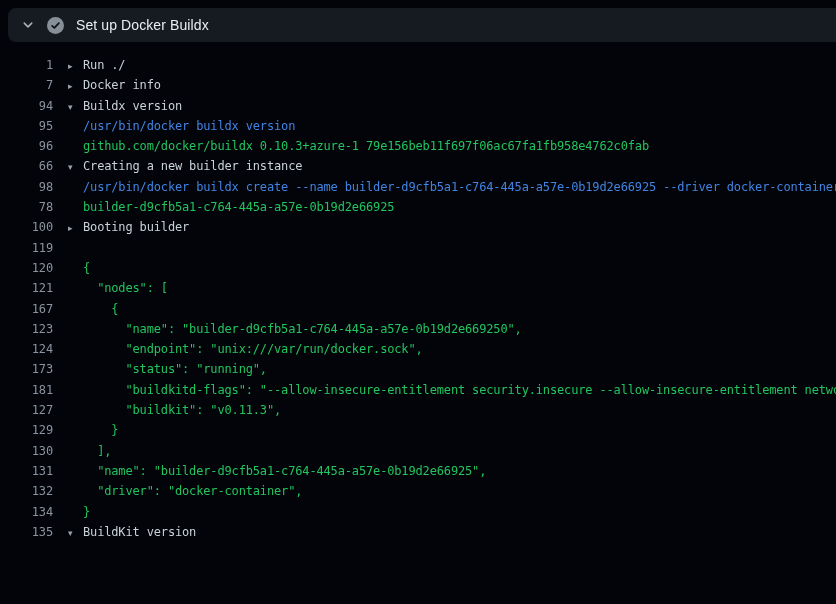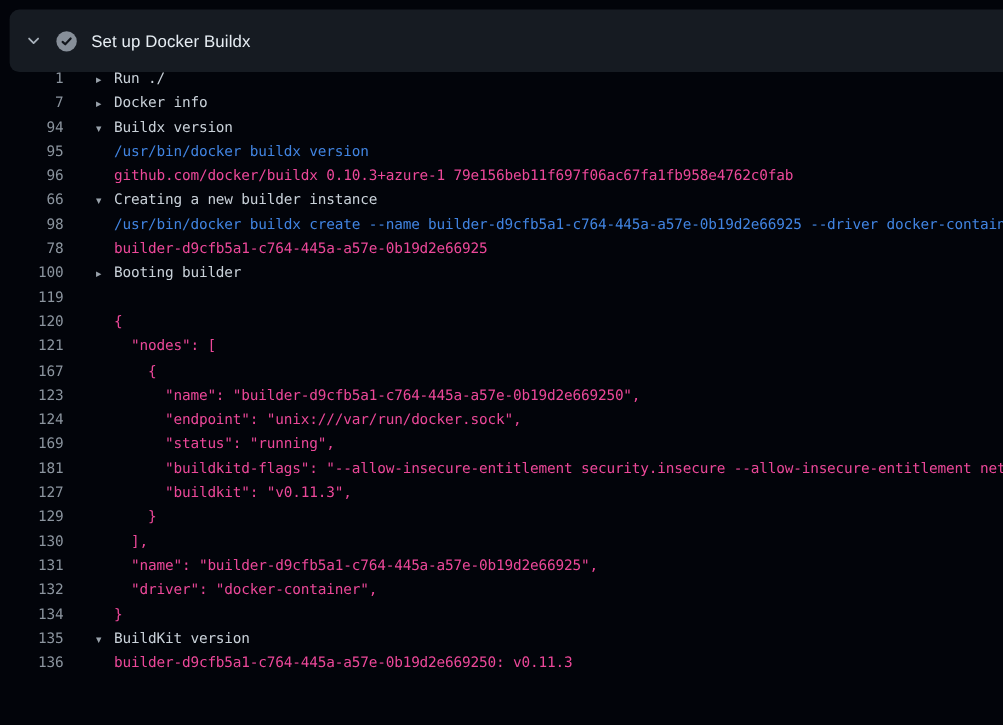--- a/index.html
+++ b/index.html
@@ -5,21 +5,21 @@
   * { margin:0; padding:0; box-sizing:border-box; }
   html,body { width:836px; height:604px; overflow:hidden; }
   body {
     background:#02040a;
     font-family:"DejaVu Sans Mono", "Liberation Mono", monospace;
   }
   
   .step-header {
     position:absolute;
     left:8px; top:8px; right:0;
-    height:52px;
+    height:34px;
     background:#161b22;
     border-radius:8px 0 0 8px;
     display:flex;
     align-items:center;
     padding-left:8px;
     cursor:pointer;
   }
   .chevron-wrap {
     width:24px; height:24px;
     display:flex; align-items:center; justify-content:center;
@@ -56,31 +56,31 @@
     letter-spacing:-0.15px;
     white-space:pre;
   }
   .num {
     flex:0 0 53px;
     width:53px;
     text-align:right;
     color:#8b949e;
     cursor:pointer;
   }
-  .content { margin-left:27px; }
+  .content { margin-left:15px; }
   .content.group { cursor:pointer; color:#c9d1d9; }
   .tri {
     display:inline-block;
     width:15px;
     font-size:9px;
     color:#99a2ab;
     font-family:"DejaVu Sans",sans-serif;
     vertical-align:baseline;
   }
-  .out { padding-left:15px; color:#ec4899; }
+  .out { padding-left:15px; color:#22c55e; }
   .cmd { padding-left:15px; color:#4184e1;text-align:right; }
 </style>
 </head>
 <body>
 
 <div class="step-header">
   <span class="chevron-wrap">
     <svg width="12" height="12" viewBox="0 0 16 16" fill="none" stroke="currentColor" stroke-width="2" stroke-linecap="round" stroke-linejoin="round">
       <path d="M3 5.5 L8 10.5 L13 5.5"></path>
     </svg>
@@ -103,24 +103,23 @@
       <div class="line"><span class="num">66</span><span class="content group"><span class="tri">▾</span><span>Creating a new builder instance</span></span></div>
       <div class="line"><span class="num">98</span><span class="content cmd">/usr/bin/docker buildx create --name builder-d9cfb5a1-c764-445a-a57e-0b19d2e66925 --driver docker-container</span></div>
       <div class="line"><span class="num">78</span><span class="content out">builder-d9cfb5a1-c764-445a-a57e-0b19d2e66925</span></div>
       <div class="line"><span class="num">100</span><span class="content group"><span class="tri">▸</span><span>Booting builder</span></span></div>
       <div class="line"><span class="num">119</span></div>
       <div class="line"><span class="num">120</span><span class="content out">{</span></div>
       <div class="line"><span class="num">121</span><span class="content out">  "nodes": [</span></div>
       <div class="line"><span class="num">167</span><span class="content out">    {</span></div>
       <div class="line"><span class="num">123</span><span class="content out">      "name": "builder-d9cfb5a1-c764-445a-a57e-0b19d2e669250",</span></div>
       <div class="line"><span class="num">124</span><span class="content out">      "endpoint": "unix:///var/run/docker.sock",</span></div>
-      <div class="line"><span class="num">169</span><span class="content out">      "status": "running",</span></div>
+      <div class="line"><span class="num">173</span><span class="content out">      "status": "running",</span></div>
       <div class="line"><span class="num">181</span><span class="content out">      "buildkitd-flags": "--allow-insecure-entitlement security.insecure --allow-insecure-entitlement network.host",</span></div>
       <div class="line"><span class="num">127</span><span class="content out">      "buildkit": "v0.11.3",</span></div>
       <div class="line"><span class="num">129</span><span class="content out">    }</span></div>
       <div class="line"><span class="num">130</span><span class="content out">  ],</span></div>
       <div class="line"><span class="num">131</span><span class="content out">  "name": "builder-d9cfb5a1-c764-445a-a57e-0b19d2e66925",</span></div>
       <div class="line"><span class="num">132</span><span class="content out">  "driver": "docker-container",</span></div>
       <div class="line"><span class="num">134</span><span class="content out">}</span></div>
       <div class="line"><span class="num">135</span><span class="content group"><span class="tri">▾</span><span>BuildKit version</span></span></div>
-      <div class="line"><span class="num">136</span><span class="content out">builder-d9cfb5a1-c764-445a-a57e-0b19d2e669250: v0.11.3</span></div>
     </div>
 </div>
 
 </body></html>

